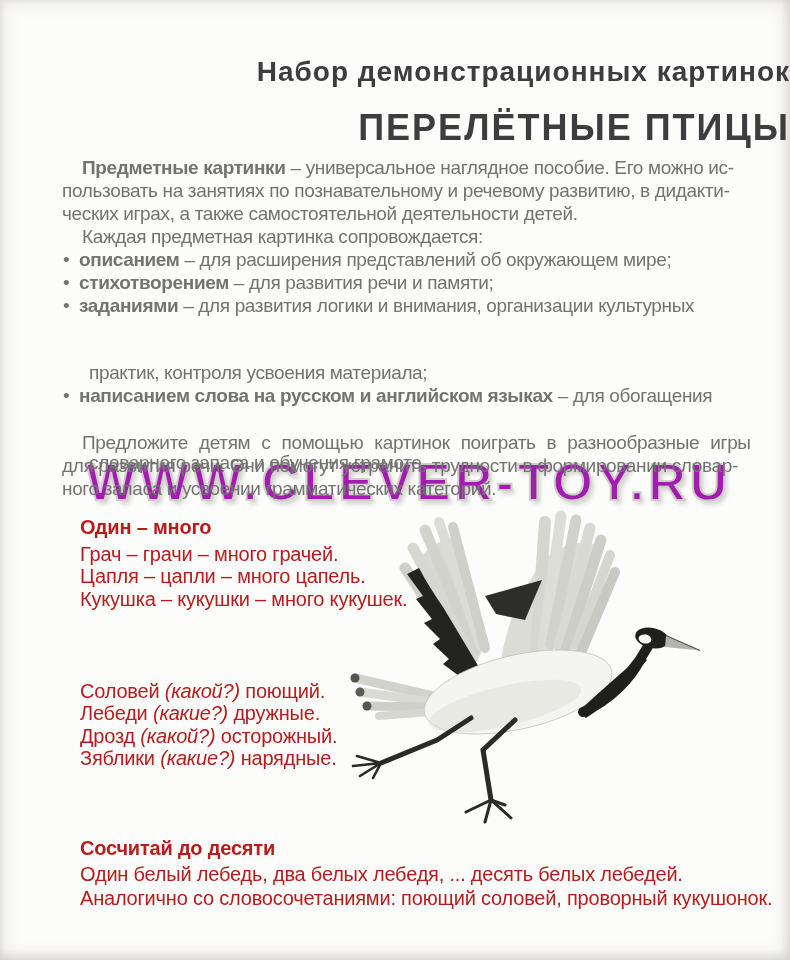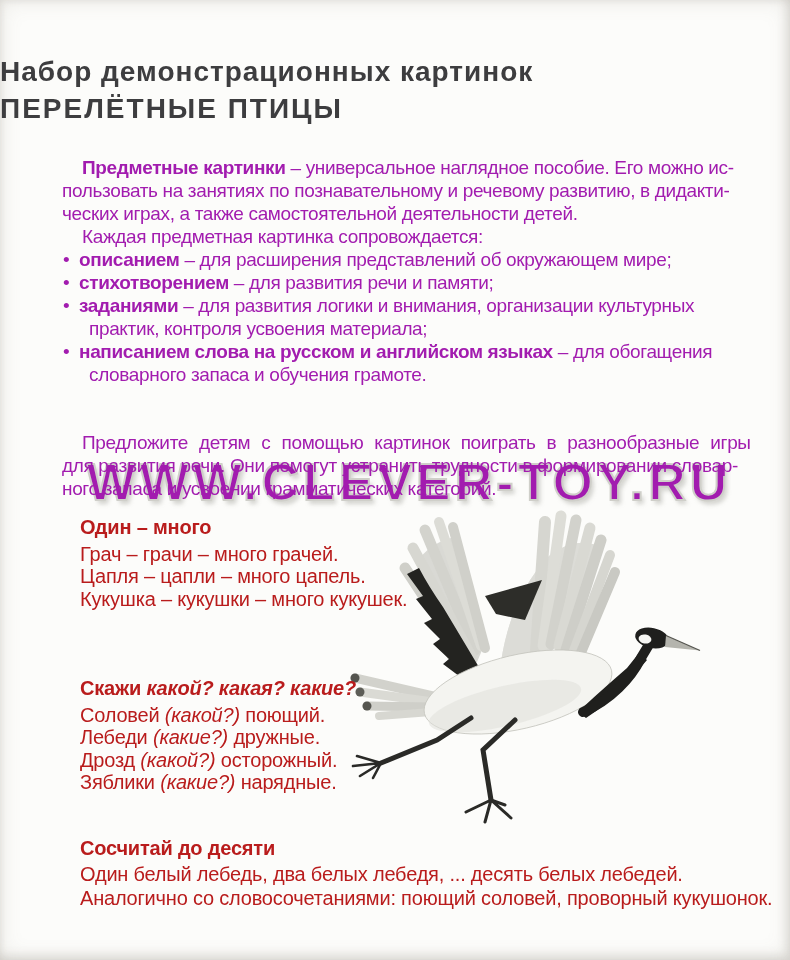--- a/index.html
+++ b/index.html
@@ -5,28 +5,28 @@
   html,body{margin:0;padding:0;background:#9a9a96;}
   .page{
     position:relative;width:790px;height:960px;margin:0 auto;
     background:#fcfcfa;overflow:hidden;
     font-family:"Liberation Sans","DejaVu Sans",sans-serif;
     color:#38383a;
     box-shadow:inset 0 0 22px rgba(110,105,95,.14), inset -4px -5px 10px rgba(110,105,95,.16), inset 2px 2px 6px rgba(110,105,95,.08);
   }
   .abs{position:absolute;}
   
-  .title-line{left:0;width:790px;text-align:left;font-weight:bold;color:#3d3d3f;white-space:nowrap;}
+  .title-line{left:0;width:790px;text-align:right;font-weight:bold;color:#3d3d3f;white-space:nowrap;}
   .title-line.l1{top:56px;font-size:28px;letter-spacing:1px;}
-  .title-line.l2{top:93px;font-size:28px;letter-spacing:2px;}
+  .title-line.l2{top:107px;font-size:36px;letter-spacing:2px;}
   
-  .rich{font-size:19px;letter-spacing:-0.35px;color:#a21caf;z-index:2;}
+  .rich{font-size:19px;letter-spacing:-0.35px;color:#737373;z-index:2;}
   .rich .tline{line-height:23px;white-space:nowrap;}
   .tline.in{padding-left:20px;}
-  .tline.ct{padding-left:27px;}
+  .tline.ct{padding-left:27px;margin-top:44px;}
   .tline.wd{word-spacing:.32em;}
   .tline .dot{display:inline-block;width:16px;padding-left:1px;}
   .bold{font-weight:bold;}
   .ital{font-style:italic;}
   .block-intro{left:62px;top:156px;width:695px;}
   .block-para2{left:62px;top:431px;width:695px;}
   
   .sec{left:80px;width:660px;font-size:20px;letter-spacing:-0.2px;color:#b91c1c;z-index:2;}
   .sec .tline{line-height:22.4px;white-space:nowrap;}
   .sec .shead .tline{line-height:24px;}
@@ -141,23 +141,20 @@
         <div class="tline"><span class="bold">Один – много</span></div>
       </div>
     <div class="slines">
         <div class="tline"><span>Грач – грачи – много грачей.</span></div>
         <div class="tline"><span>Цапля – цапли – много цапель.</span></div>
         <div class="tline"><span>Кукушка – кукушки – много кукушек.</span></div>
       </div>
   </div>
 
   <div class="abs sec sec-say">
-    <div class="shead">
-        <div class="tline"><span class="bold">Скажи </span><span class="bold ital">какой? какая? какие?</span></div>
-      </div>
     <div class="slines">
         <div class="tline"><span>Соловей </span><span class="ital">(какой?)</span><span> поющий.</span></div>
         <div class="tline"><span>Лебеди </span><span class="ital">(какие?)</span><span> дружные.</span></div>
         <div class="tline"><span>Дрозд </span><span class="ital">(какой?)</span><span> осторожный.</span></div>
         <div class="tline"><span>Зяблики </span><span class="ital">(какие?)</span><span> нарядные.</span></div>
       </div>
   </div>
 
   <div class="abs sec sec-count">
     <div class="shead">

